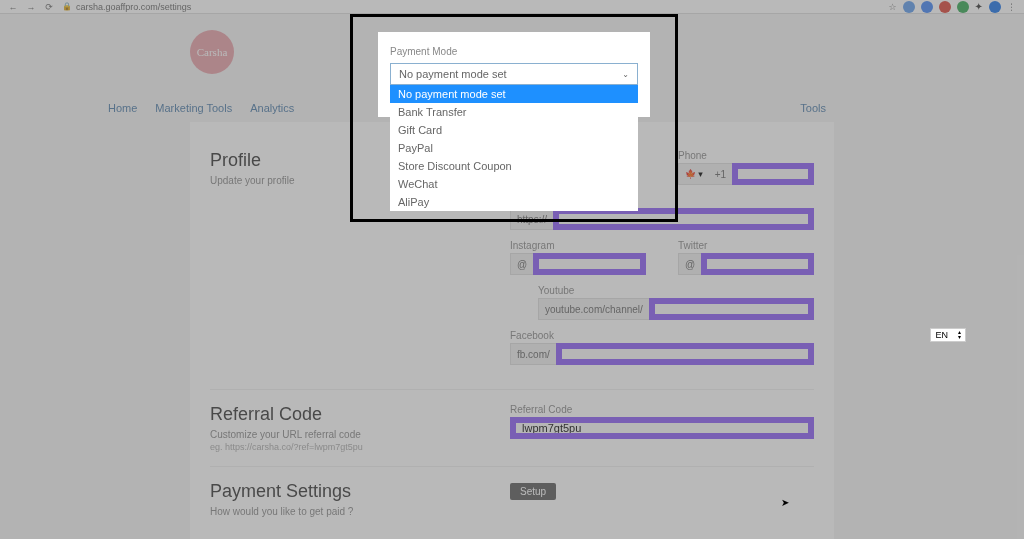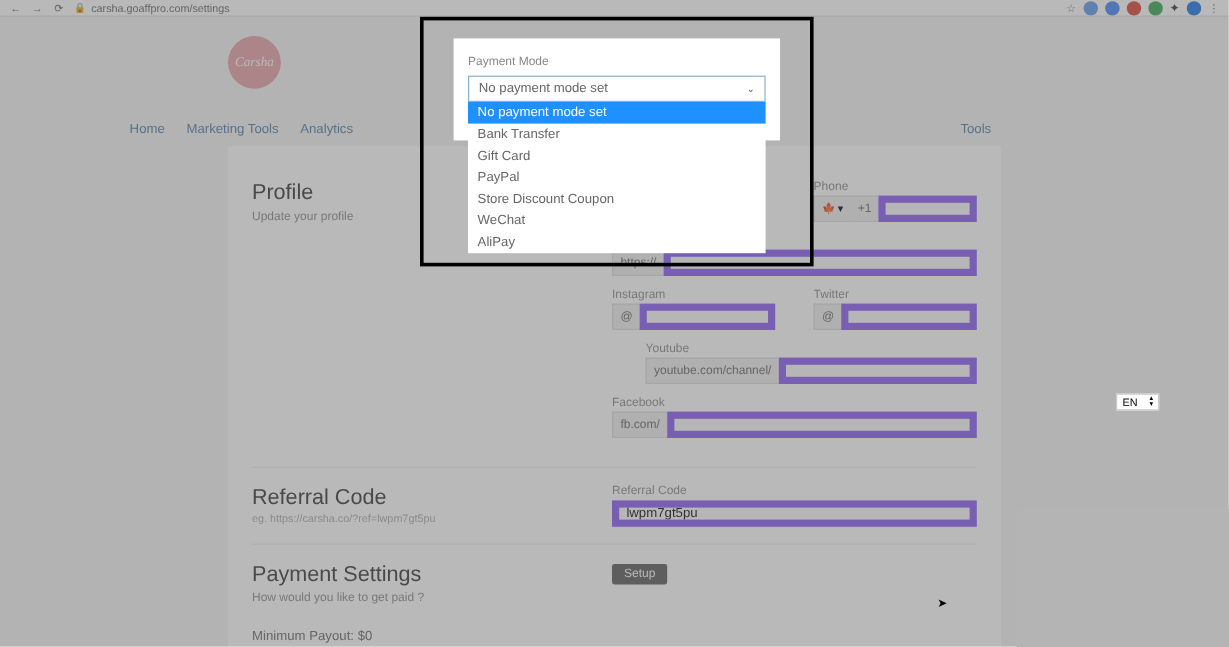--- a/index.html
+++ b/index.html
@@ -9,21 +9,21 @@
     .browser-nav { display: flex; align-items: center; gap: 8px; }
     .browser-icon { width: 10px; height: 10px; display: flex; align-items: center; justify-content: center; color: #666; }
     .url-bar { display: flex; align-items: center; gap: 4px; margin-left: 8px; color: #666; }
     .lock-icon { font-size: 8px; }
     .browser-right { margin-left: auto; display: flex; align-items: center; gap: 6px; }
     .ext-icon { width: 12px; height: 12px; border-radius: 50%; }
     
     .page-content { background: #f5f5f5; position: relative; height: calc(100% - 14px); padding-top: 16px; }
     
     .logo-container { margin-left: 190px; }
-    .logo { width: 44px; height: 44px; background: #e8a0a8; border-radius: 50%; display: flex; align-items: center; justify-content: center; color: #fff; font-style: italic; font-size: 11px; font-family: cursive; }
+    .logo { width: 44px; height: 44px; background: #e8a0a8; border-radius: 50%; display: flex; align-items: center; justify-content: center; color: #fff; font-size: 11px; font-family: cursive; }
     
     .nav-bar { margin-top: 28px; display: flex; padding-left: 108px; padding-right: 198px; font-size: 11px; align-items: flex-end; }
     .nav-link { color: #4d7ca8; margin-right: 18px; }
     .nav-spacer { flex: 1; }
     
     .content-card { background: #fff; margin: 0 190px; margin-top: 8px; padding: 14px 20px; }
     
     .section { display: flex; padding: 14px 0; border-bottom: 1px solid #eee; }
     .section-left { width: 300px; }
     .section-title { font-size: 18px; font-weight: 500; color: #333; }
@@ -158,20 +158,21 @@
               <input class="form-input" style="">
             </div>
           </div>
         </div>
       </div>
     </div>
 
     <div class="section">
       <div class="section-left">
         <div class="section-title">Referral Code</div>
+        <div class="section-desc">Customize your URL referral code</div>
         <div class="section-example">eg. https://carsha.co/?ref=lwpm7gt5pu</div>
       </div>
       <div class="section-right">
         <label class="form-label">Referral Code</label>
         <input class="form-input" value="lwpm7gt5pu" style="">
       </div>
     </div>
 
     <div class="section">
       <div class="section-left">

